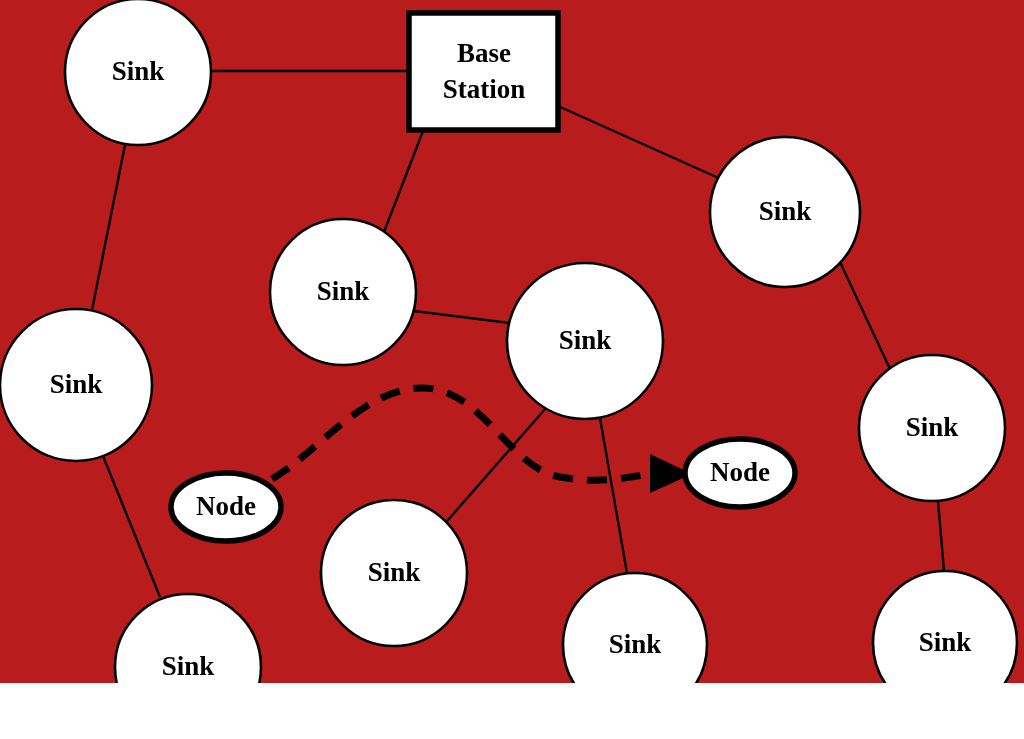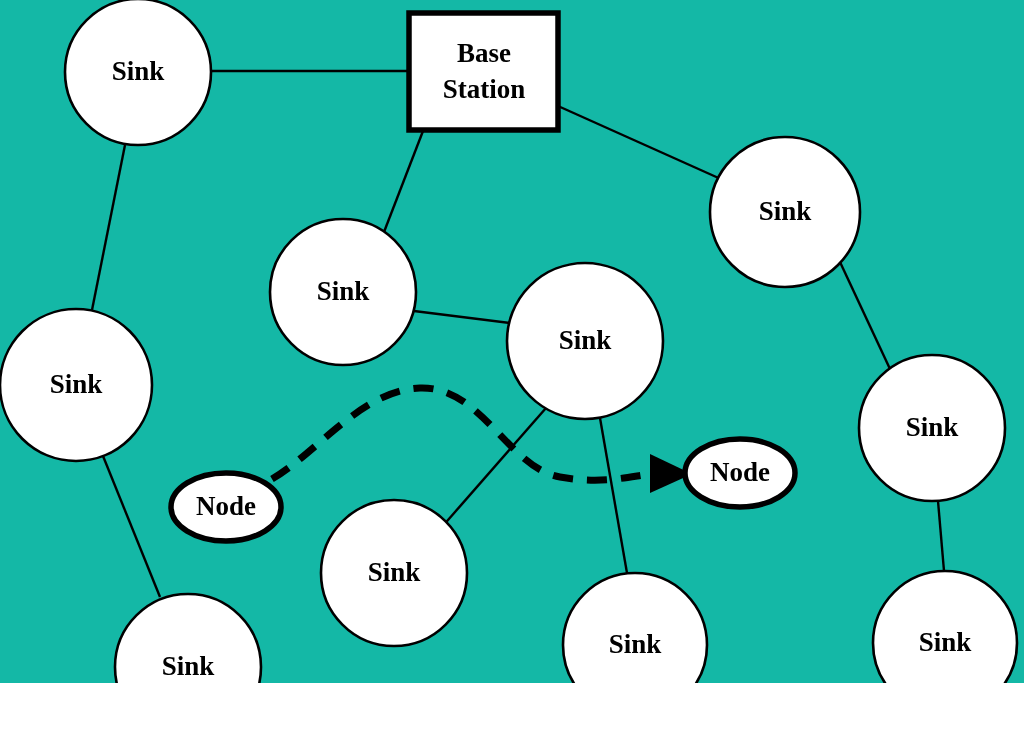--- a/index.html
+++ b/index.html
@@ -7,21 +7,21 @@
     padding: 0;
     background: #ffffff;
   }
   body {
     font-family: "Liberation Serif", "DejaVu Serif", serif;
   }
   #diagram-canvas {
     position: relative;
     width: 1024px;
     height: 683px;
-    background: #14b8a6;
+    background: #b91c1c;
     overflow: hidden;
   }
   #diagram-svg {
     display: block;
     width: 1024px;
     height: 739px;
   }
   .node-label {
     font-family: "Liberation Serif", "DejaVu Serif", serif;
     font-weight: bold;

